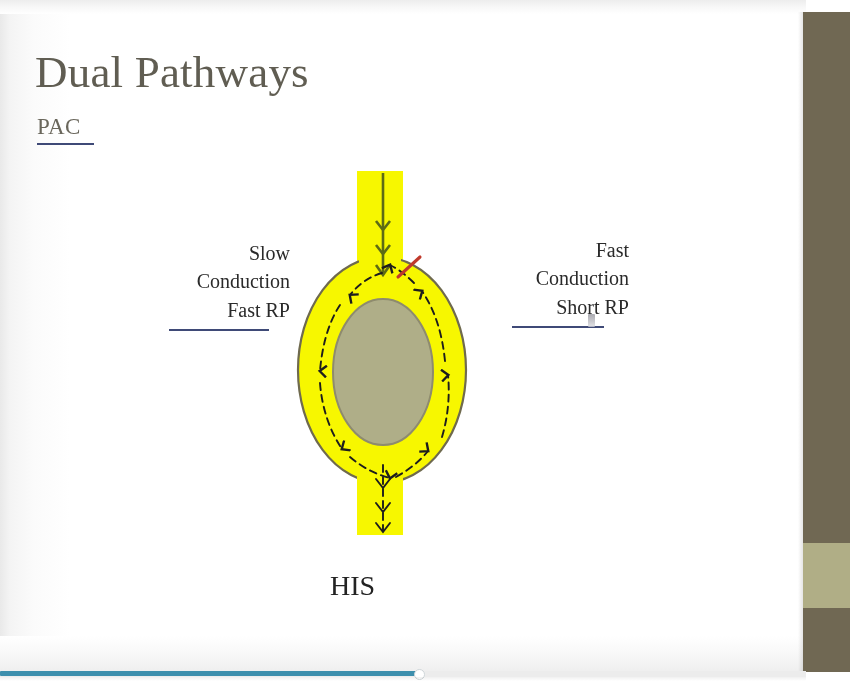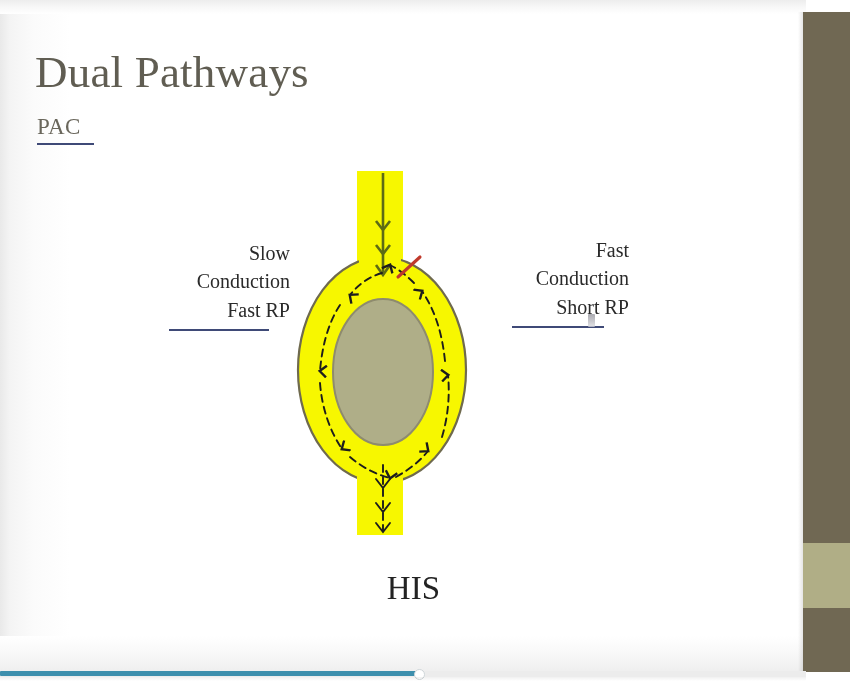--- a/index.html
+++ b/index.html
@@ -82,22 +82,22 @@
     background: #3f4a77;
     margin: 5px auto 0 auto;
   }
   #label-slow .label-rule { width: 100px; }
   #label-fast .label-rule { width: 92px; }
 
   #label-his {
     position: absolute;
     left: 330px; top: 570px;
     width: 110px;
-    text-align: right;
-    font-size: 33px;
+    text-align: left;
+    font-size: 28px;
     color: #232323;
     white-space: nowrap;
   }
 
   
   #diagram {
     position: absolute;
     left: 290px;
     top: 165px;
     width: 190px;

